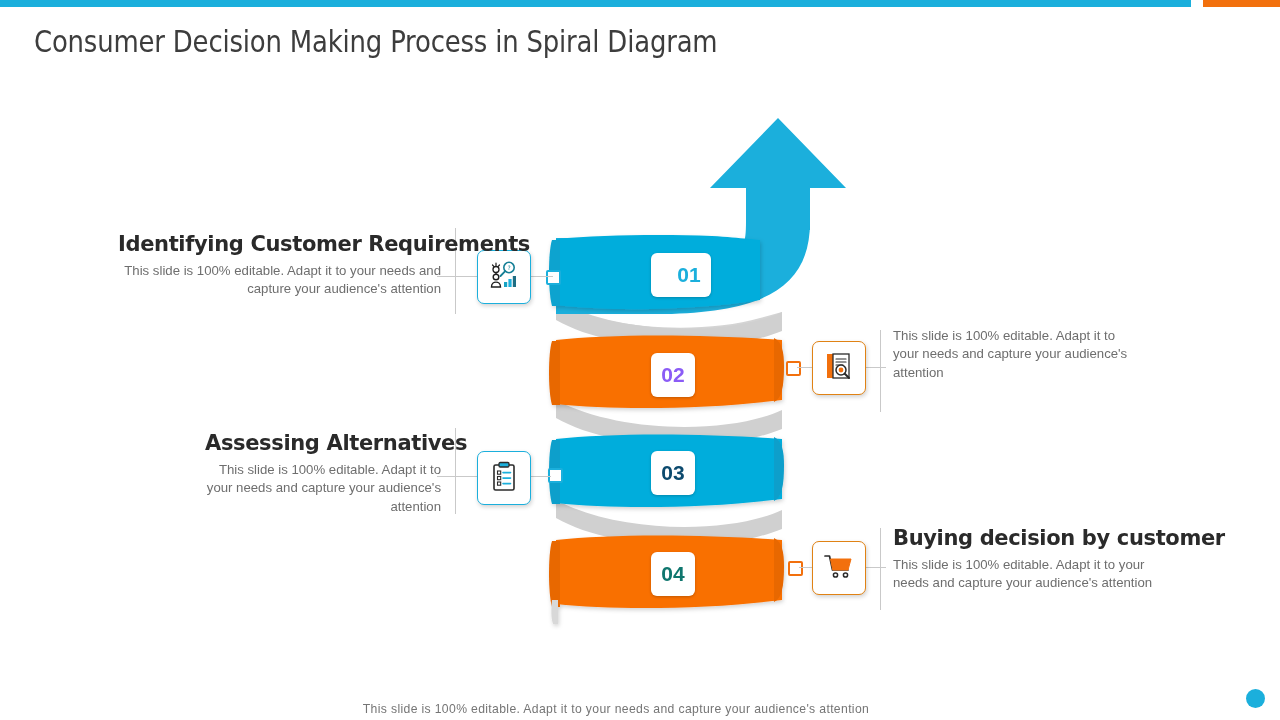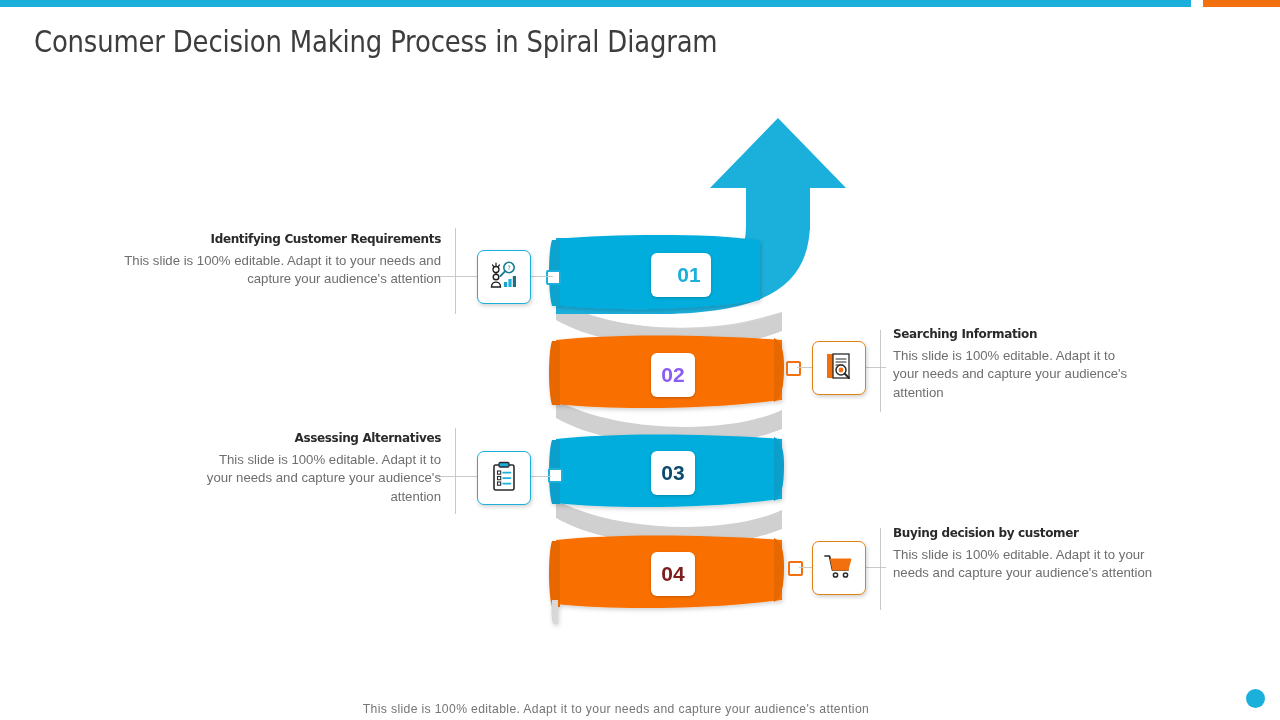--- a/index.html
+++ b/index.html
@@ -64,21 +64,21 @@
     display: flex;
     align-items: center;
     justify-content: center;
     font-size: 21px;
     font-weight: bold;
     font-family: "Liberation Sans", sans-serif;
   }
   .num-01 { left: 651px; top: 253px; color: #1BAFDC; padding-left: 16px; }
   .num-02 { left: 651px; top: 353px; color: #8b5cf6; }
   .num-03 { left: 651px; top: 451px; color: #0c4a6e; }
-  .num-04 { left: 651px; top: 552px; color: #7f1d1d; }
+  .num-04 { left: 651px; top: 552px; color: #0f766e; }
 
   
   .icon-card {
     position: absolute;
     width: 52px; height: 52px;
     background: #ffffff;
     border-radius: 7px;
     display: flex;
     align-items: center;
     justify-content: center;
@@ -110,21 +110,21 @@
   }
   .vline {
     position: absolute;
     width: 1px;
     background: #C9C9C9;
   }
 
   
   .txt-block { position: absolute; }
   .txt-block .heading {
-    font-size: 12px;
+    font-size: 21px;
     font-weight: bold;
     color: #2A2A2A;
     font-family: "DejaVu Sans", sans-serif;
     letter-spacing: -0.35px;
     white-space: nowrap;
     margin-bottom: 6px;
   }
   .txt-block .body {
     font-size: 13.2px;
     line-height: 18.4px;
@@ -365,21 +365,20 @@
     </svg>
   </span>
 </div>
 
 <div class="txt-block tb1 txt-right-align">
   <div class="heading">Identifying Customer Requirements</div>
   <div class="body">This slide is 100% editable. Adapt it to your needs and capture your audience's attention</div>
 </div>
 
 <div class="txt-block tb2 txt-left-align">
-  <div class="heading">Searching Information</div>
   <div class="body">This slide is 100% editable. Adapt it to your needs and capture your audience's attention</div>
 </div>
 
 <div class="txt-block tb3 txt-right-align">
   <div class="heading">Assessing Alternatives</div>
   <div class="body">This slide is 100% editable. Adapt it to your needs and capture your audience's attention</div>
 </div>
 
 <div class="txt-block tb4 txt-left-align">
   <div class="heading">Buying decision by customer</div>

